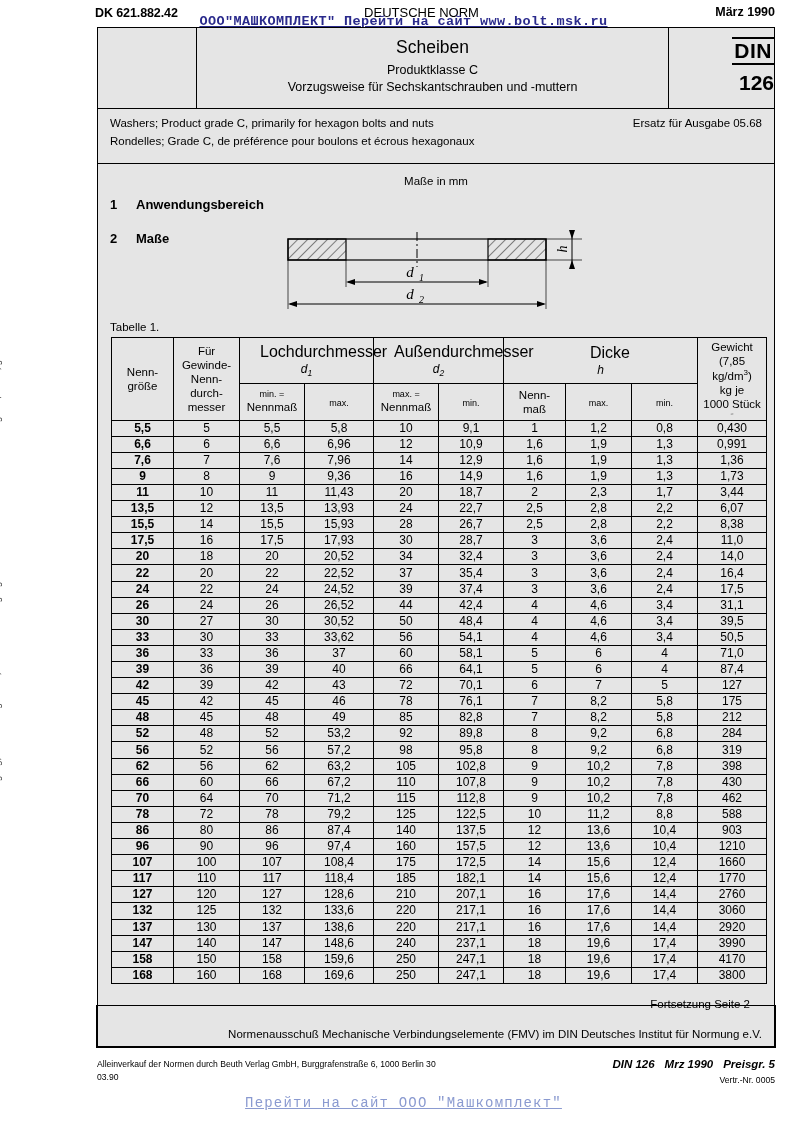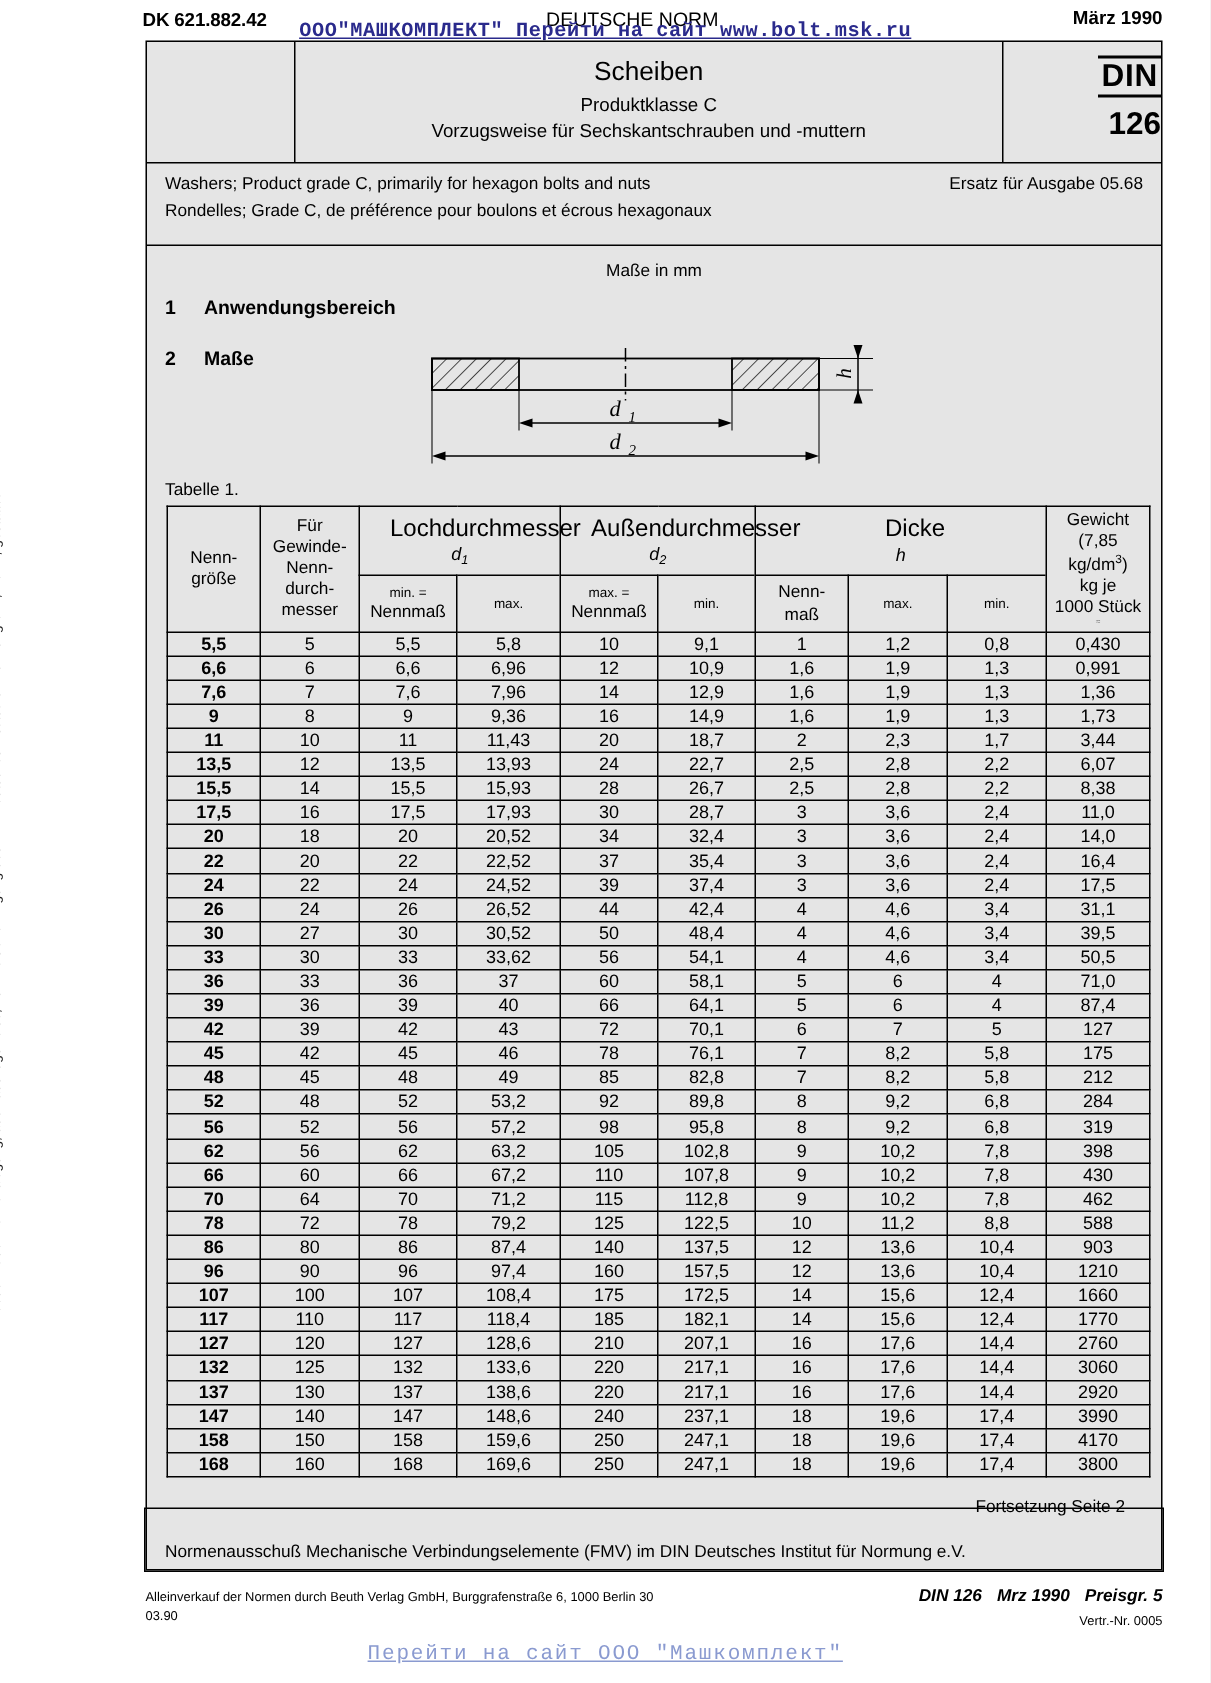--- a/index.html
+++ b/index.html
@@ -177,21 +177,21 @@
   col.c9 { width: 69px; }
 
   
   .fortsetzung {
     text-align: right;
     font-size: 11.5px;
     margin-top: 14px;
     padding-right: 12px;
   }
   .committee {
-    text-align: left;
+    text-align: right;
     font-size: 11.5px;
     margin-top: 18px;
   }
   .bottom-box {
     position: absolute;
     left: -1.6px; right: -1.6px;
     bottom: -1.6px;
     height: 43px;
     border: 1.6px solid #000;
   }

